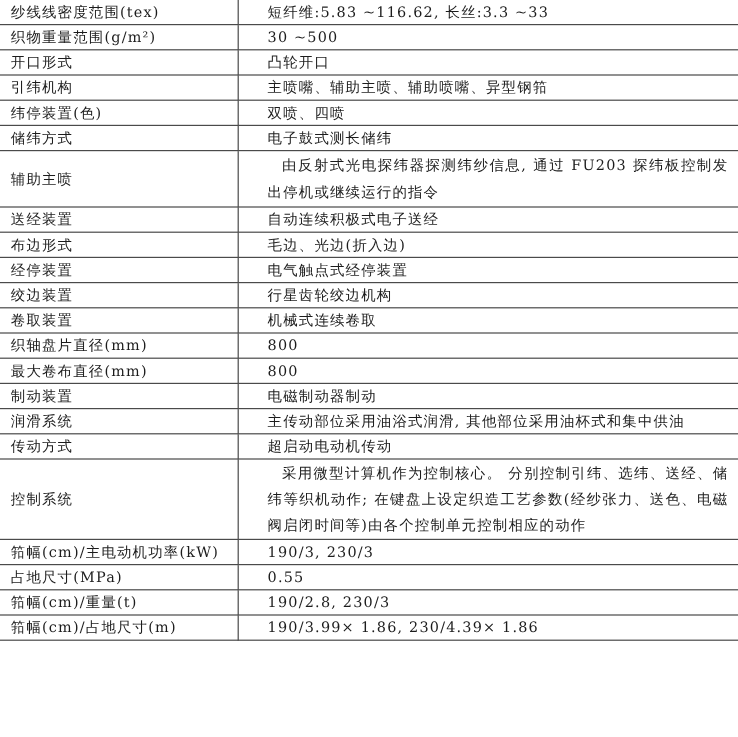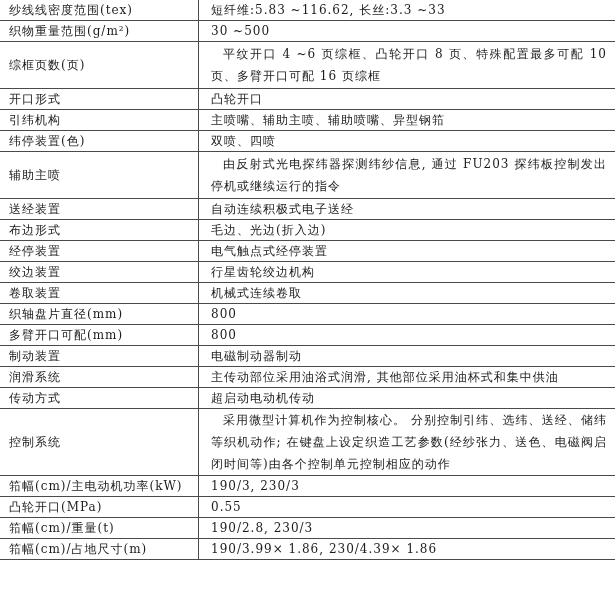--- a/index.html
+++ b/index.html
@@ -27,21 +27,21 @@
   }
   td.lbl {
     width: 185px;
     border-right: 1px solid #4a4a4a;
     padding-left: 9px;
     padding-right: 4px;
     letter-spacing: 1px;
     height: 20px;
   }
   td.val {
-    padding-left: 12px;
+    padding-left: 24px;
     padding-right: 10px;
     letter-spacing: 1px;
     height: 20px;
   }
   tr.h2 td { height: 46px; }
   tr.h3 td { height: 66px; }
   td.val.multi {
     text-align: justify;
     text-indent: 1em;
     line-height: 22px;
@@ -54,35 +54,35 @@
 <table class="specs">
   <tbody>
     <tr>
       <td class="lbl">纱线线密度范围(tex)</td>
       <td class="val">短纤维:5.83 ~116.62, 长丝:3.3 ~33</td>
     </tr>
     <tr>
       <td class="lbl">织物重量范围(g/m²)</td>
       <td class="val">30 ~500</td>
     </tr>
-    <tr class="h2">
-      <td class="lbl">综框页数(页)</td>
-      <td class="val multi">平纹开口 4 ~6 页综框、凸轮开口 8 页、特殊配置最多可配 10 页、多臂开口可配 16 页综框</td>
-    </tr>
     <tr>
       <td class="lbl">开口形式</td>
       <td class="val">凸轮开口</td>
     </tr>
     <tr>
       <td class="lbl">引纬机构</td>
       <td class="val">主喷嘴、辅助主喷、辅助喷嘴、异型钢筘</td>
     </tr>
     <tr>
       <td class="lbl">纬停装置(色)</td>
       <td class="val">双喷、四喷</td>
+    </tr>
+    <tr>
+      <td class="lbl">储纬方式</td>
+      <td class="val">电子鼓式测长储纬</td>
     </tr>
     <tr class="h2">
       <td class="lbl">辅助主喷</td>
       <td class="val multi">由反射式光电探纬器探测纬纱信息, 通过 FU203 探纬板控制发出停机或继续运行的指令</td>
     </tr>
     <tr>
       <td class="lbl">送经装置</td>
       <td class="val">自动连续积极式电子送经</td>
     </tr>
     <tr>
@@ -99,21 +99,21 @@
     </tr>
     <tr>
       <td class="lbl">卷取装置</td>
       <td class="val">机械式连续卷取</td>
     </tr>
     <tr>
       <td class="lbl">织轴盘片直径(mm)</td>
       <td class="val">800</td>
     </tr>
     <tr>
-      <td class="lbl">多臂开口可配(mm)</td>
+      <td class="lbl">最大卷布直径(mm)</td>
       <td class="val">800</td>
     </tr>
     <tr>
       <td class="lbl">制动装置</td>
       <td class="val">电磁制动器制动</td>
     </tr>
     <tr>
       <td class="lbl">润滑系统</td>
       <td class="val">主传动部位采用油浴式润滑, 其他部位采用油杯式和集中供油</td>
     </tr>
@@ -123,21 +123,21 @@
     </tr>
     <tr class="h3">
       <td class="lbl">控制系统</td>
       <td class="val multi">采用微型计算机作为控制核心。 分别控制引纬、选纬、送经、储纬等织机动作; 在键盘上设定织造工艺参数(经纱张力、送色、电磁阀启闭时间等)由各个控制单元控制相应的动作</td>
     </tr>
     <tr>
       <td class="lbl">筘幅(cm)/主电动机功率(kW)</td>
       <td class="val">190/3, 230/3</td>
     </tr>
     <tr>
-      <td class="lbl">凸轮开口(MPa)</td>
+      <td class="lbl">占地尺寸(MPa)</td>
       <td class="val">0.55</td>
     </tr>
     <tr>
       <td class="lbl">筘幅(cm)/重量(t)</td>
       <td class="val">190/2.8,  230/3</td>
     </tr>
     <tr>
       <td class="lbl">筘幅(cm)/占地尺寸(m)</td>
       <td class="val">190/3.99× 1.86,  230/4.39× 1.86</td>
     </tr>

